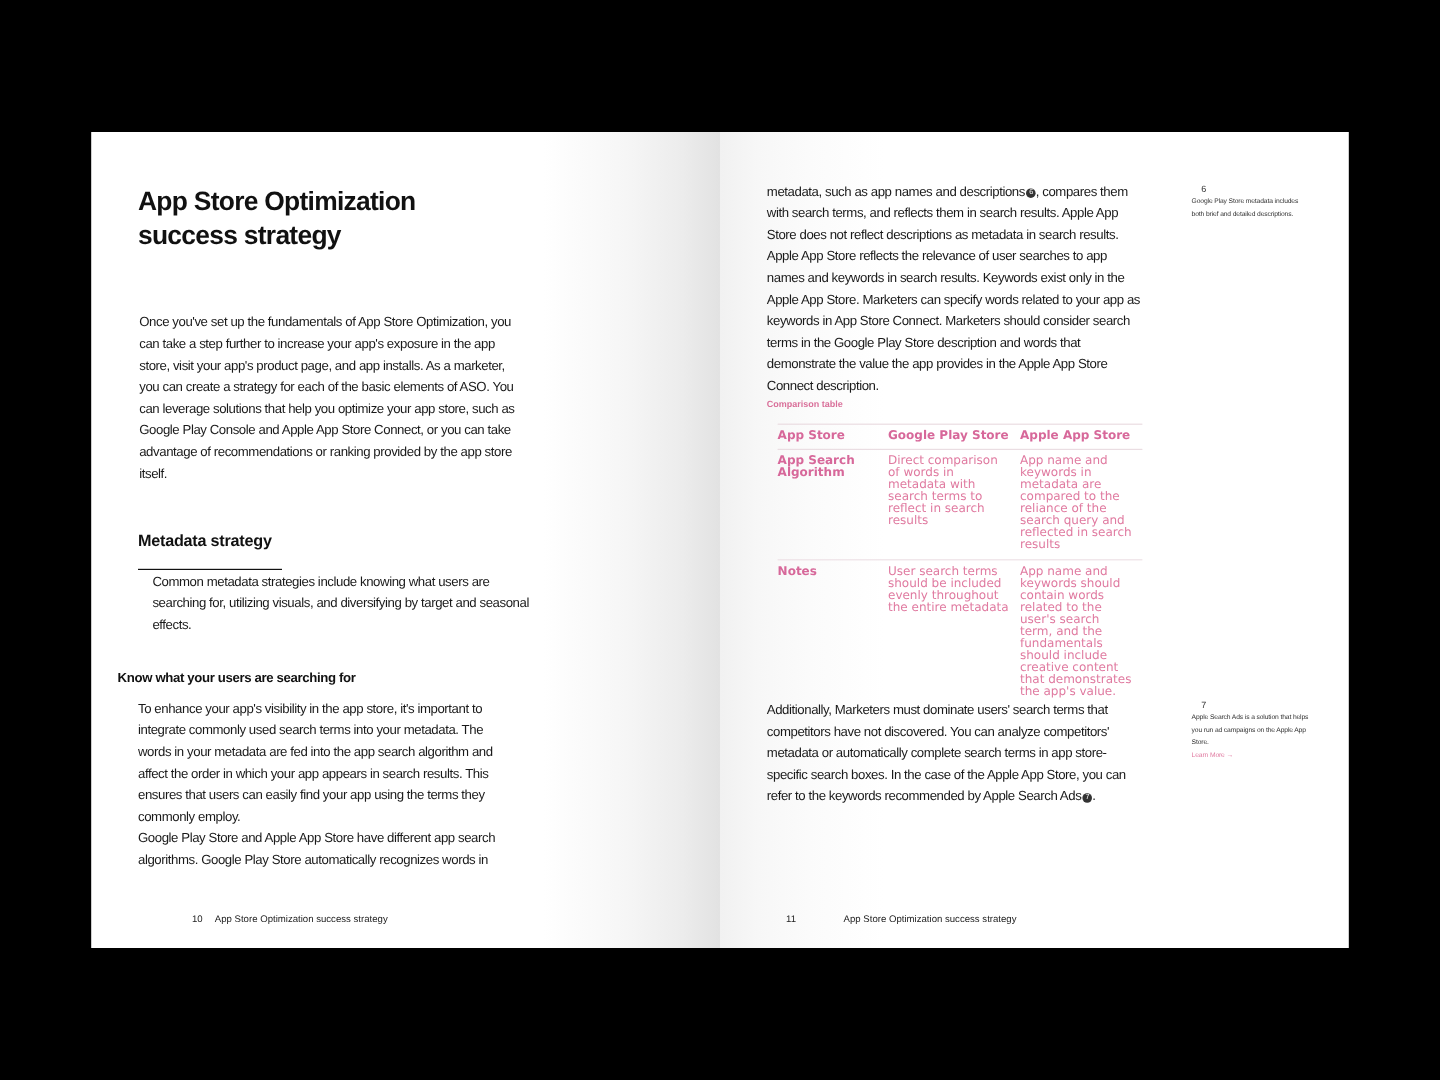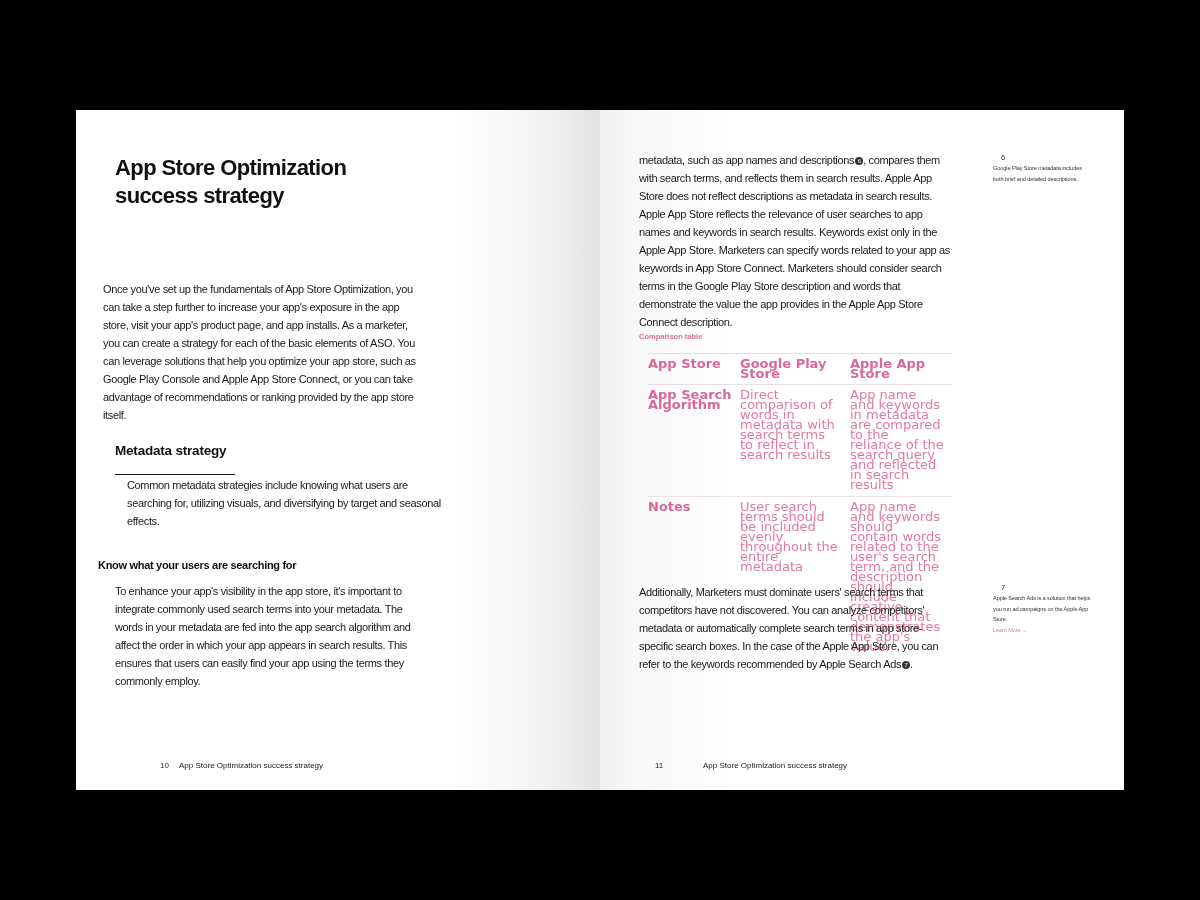--- a/index.html
+++ b/index.html
@@ -15,38 +15,38 @@
     .page-right {
       left: 524px; width: 524px;
       background: linear-gradient(to right, #f1f1f1 0%, #f7f7f7 6%, #fbfbfb 14%, #ffffff 26%, #ffffff 100%);
     }
 
     .abs { position: absolute; }
 
     .title { left: 39px; top: 44px; font-size: 22px; line-height: 28px; font-weight: bold; letter-spacing: -0.6px; color: #111; }
 
     .body-text { font-size: 11px; line-height: 18px; color: #1a1a1a; letter-spacing: -0.35px; }
-    .intro { left: 27px; top: 150px; width: 316px; margin-top: 20px; }
+    .intro { left: 40px; top: 150px; width: 316px; }
 
     .h2 { left: 39px; top: 332px; font-size: 13.5px; line-height: 18px; letter-spacing: -0.2px; color: #111; padding-bottom: 14px; border-bottom: 1px solid #111; width: 120px; }
     .meta-intro { left: 39px; top: 366px; width: 316px; margin-left: 12px; }
     .h3 { left: 22px; top: 449px; font-size: 11px; font-weight: bold; letter-spacing: -0.3px; color: #111; text-align: center; }
     .search-para { left: 39px; top: 472px; width: 316px; }
 
     .footer { top: 651px; font-size: 8px; color: #222; letter-spacing: 0; }
     .pg-num-l { left: 56px; margin-left: 28px; }
     .pg-title-l { left: 103px; }
     .pg-num-r { left: 55px; }
     .pg-title-r { left: 103px; }
 
     .rp-para1 { left: 39px; top: 41px; width: 316px; }
     .fn-mark { display: inline-block; width: 8px; height: 8px; border-radius: 50%; background: #333; color: #fff; font-size: 6px; line-height: 8px; text-align: center; vertical-align: 1px; margin-left: 1px; }
 
     .table-caption { left: 39px; top: 222px; font-size: 7.5px; font-weight: bold; color: #d9709a; text-align: center; }
-    .cmp-table { left: 48px; top: 243px; width: 304px; border-collapse: collapse; font-family: "DejaVu Sans", sans-serif; font-size: 13px; line-height: 10px; color: #e07aa0; }
+    .cmp-table { left: 48px; top: 243px; width: 304px; border-collapse: collapse; font-family: "DejaVu Sans", sans-serif; font-size: 10px; line-height: 10px; color: #e07aa0; }
     .cmp-table th, .cmp-table td { text-align: left; vertical-align: top; padding: 0; }
     .cmp-table thead tr { border-top: 1px solid #eadde2; border-bottom: 1px solid #eadde2; }
     .cmp-table th { padding: 5px 0 5px 0; font-weight: bold; color: #d7689a; }
     .cmp-table tbody tr { border-bottom: 1px solid #eee2e6; }
     .cmp-table tbody tr:last-child { border-bottom: none; margin-top: 29px; }
     .cmp-table td { padding: 5px 8px 6px 0; }
     .cmp-table td.rowhead { font-weight: bold; color: #d7689a; width: 92px; }
     .cmp-table td.c2 { width: 110px; }
 
     .rp-para2 { left: 39px; top: 473px; width: 316px; }
@@ -71,20 +71,21 @@
     <p class="abs body-text intro">Once you've set up the fundamentals of App Store Optimization, you can take a step further to increase your app's exposure in the app store, visit your app's product page, and app installs. As a marketer, you can create a strategy for each of the basic elements of ASO. You can leverage solutions that help you optimize your app store, such as Google Play Console and Apple App Store Connect, or you can take advantage of recommendations or ranking provided by the app store itself.</p>
 
     <h2 class="abs h2">Metadata strategy</h2>
 
     <p class="abs body-text meta-intro">Common metadata strategies include knowing what users are searching for, utilizing visuals, and diversifying by target and seasonal effects.</p>
 
     <h3 class="abs h3">Know what your users are searching for</h3>
 
     <div class="abs body-text search-para">
       <span>To enhance your app's visibility in the app store, it's important to integrate commonly used search terms into your metadata. The words in your metadata are fed into the app search algorithm and affect the order in which your app appears in search results. This ensures that users can easily find your app using the terms they commonly employ.</span><br>
+      <span>Google Play Store and Apple App Store have different app search algorithms. Google Play Store automatically recognizes words in</span>
     </div>
 
     <span class="abs footer pg-num-l">10</span>
     <span class="abs footer pg-title-l">App Store Optimization success strategy</span>
   </div>
 
   <div class="page page-right">
     <p class="abs body-text rp-para1">
       <span>metadata, such as app names and descriptions</span><span class="fn-mark">6</span><span>, compares them with search terms, and reflects them in search results. Apple App Store does not reflect descriptions as metadata in search results. Apple App Store reflects the relevance of user searches to app names and keywords in search results. Keywords exist only in the Apple App Store. Marketers can specify words related to your app as keywords in App Store Connect. Marketers should consider search terms in the Google Play Store description and words that demonstrate the value the app provides in the Apple App Store Connect description.</span>
     </p>
@@ -101,21 +102,21 @@
       </thead>
       <tbody>
         <tr>
           <td class="rowhead">App Search Algorithm</td>
           <td class="c2">Direct comparison of words in metadata with search terms to reflect in search results</td>
           <td>App name and keywords in metadata are compared to the reliance of the search query and reflected in search results</td>
         </tr>
         <tr>
           <td class="rowhead">Notes</td>
           <td class="c2">User search terms should be included evenly throughout the entire metadata</td>
-          <td>App name and keywords should contain words related to the user's search term, and the description should include creative content that demonstrates the app's value.</td>
+          <td>App name and keywords should contain words related to the user's search term, and the fundamentals should include creative content that demonstrates the app's value.</td>
         </tr>
       </tbody>
     </table>
 
     <div class="abs body-text rp-para2">
       <span>Additionally, Marketers must dominate users' search terms that competitors have not discovered. You can analyze competitors' metadata or automatically complete search terms in app store-specific search boxes. In the case of the Apple App Store, you can refer to the keywords recommended by Apple Search Ads</span><span class="fn-mark">7</span><span>.</span><br>
     </div>
 
     <div class="abs sidenote sn6">
       <span class="sn-num">6</span>

